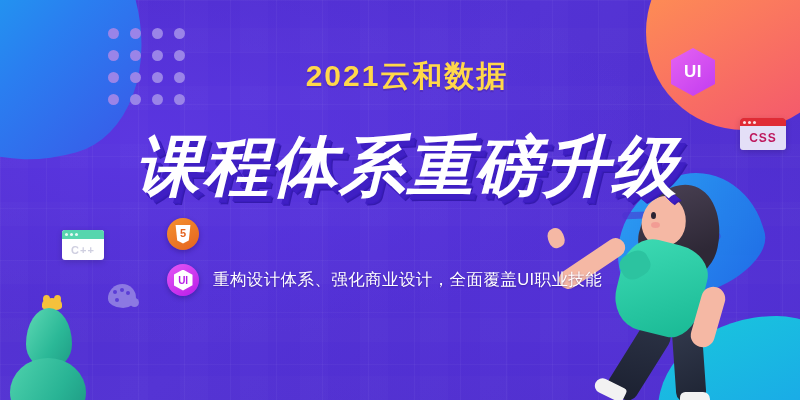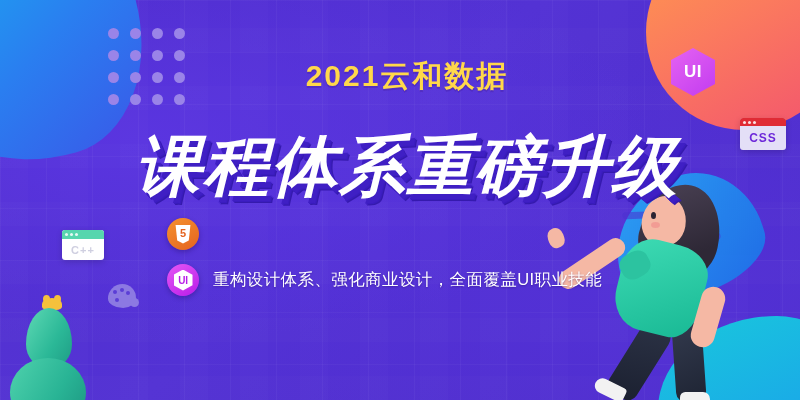--- a/index.html
+++ b/index.html
@@ -101,21 +101,21 @@
   .win .body{
     display:flex; align-items:center; justify-content:center;
     font-weight:bold; letter-spacing:1px;
   }
   .win-cpp{ left:62px; top:230px; width:42px; height:30px; background:#fff; }
   .win-cpp .bar{ background:#57d6ae; }
   .win-cpp .body{ height:21px; font-size:11px; color:#cfcfe0; }
 
   .win-css{ right:14px; top:118px; width:46px; height:32px; background:#e4dff7; }
   .win-css .bar{ background:#e02b35; height:8px; }
-  .win-css .body{ height:24px; font-size:12px; color:#6d28d9; }
+  .win-css .body{ height:24px; font-size:12px; color:#be185d; }
 
   
   .palette{
     position:absolute; left:108px; top:284px;
     width:28px; height:24px;
     background:#8c79e2;
     border-radius:52% 48% 46% 54% / 60% 58% 42% 40%;
   }
   .palette:before{
     content:""; position:absolute; right:-3px; bottom:1px;

